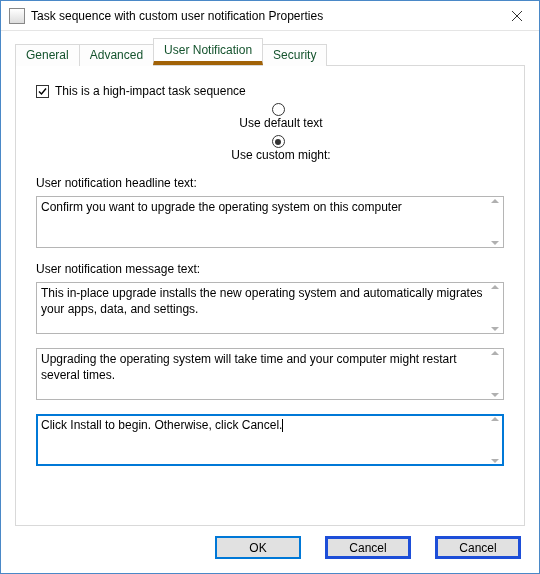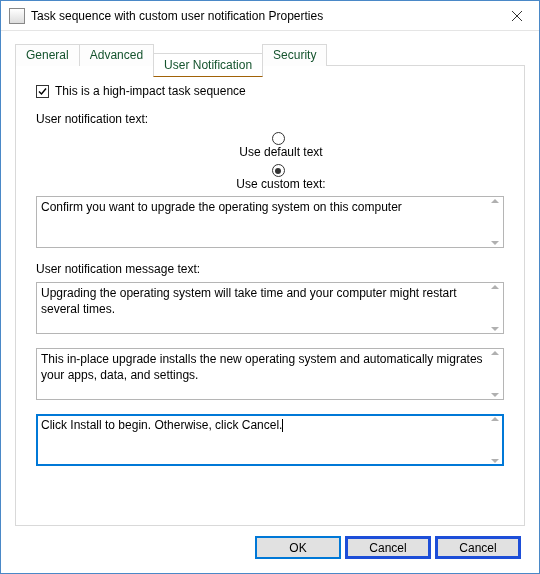--- a/index.html
+++ b/index.html
@@ -59,23 +59,23 @@
     top: 1px;
     color: #14532d;
     cursor: default;
   }
   .tab.inactive {
     background: #fdfdfd;
     top: 1px;
   }
   .tab.active {
     background: #fff;
-    border-bottom: 1px solid #a16207;
+    border-bottom: 4px solid #a16207;
     z-index: 2;
-    top: 12px;
+    top: 0;
     padding-top: 4px;
   }
   .tabpanel {
     border: 1px solid #d9d9d9;
     border-top: none;
     padding: 18px 20px 20px 20px;
     height: 460px;
   }
 
   .row { display: flex; align-items: center; }
@@ -131,21 +131,21 @@
 
   .caret {
     display: inline-block;
     border-right: 1px solid #000;
     height: 13px; vertical-align: text-bottom;
   }
 
   .button-row {
     position: absolute;
     bottom: 14px; right: 18px;
-    display: flex; gap: 4px;
+    display: flex; gap: 24px;
   }
   .btn {
     width: 86px; height: 23px;
     border: 3px solid #1d4ed8;
     background: #e1e1e1;
     font-family: inherit; font-size: 12px;
     display: inline-flex; align-items: center; justify-content: center;
     cursor: default;
   }
   .btn.default { border: 1px solid #0078d7; outline: 1px solid #0078d7; outline-offset: -2px; }
@@ -180,55 +180,55 @@
 
       <div class="row">
         <span class="checkbox">
           <svg width="11" height="11" viewBox="0 0 11 11">
             <polyline points="2,5.5 4.5,8 9,2.5" fill="none" stroke="#000" stroke-width="1.4"></polyline>
           </svg>
         </span>
         <span>This is a high-impact task sequence</span>
       </div>
 
-      <div class="section-label">User notification text:</div>
 
       <div class="radio-group">
         <div class="radio-row">
           <span class="radio"></span>
           <span>Use default text</span>
         </div>
         <div class="radio-row">
           <span class="radio">
               <span class="dot"></span>
             </span>
-          <span>Use custom text:</span>
-        </div>
-      </div>
-
+          <span>Use custom might:</span>
+        </div>
+      </div>
+
+      <div class="section-label">User notification headline text:</div>
       <div class="textarea-wrap">
         <div class="textarea">Confirm you want to upgrade the operating system on this computer</div>
         <div class="spin">
           <div class="arrow up"></div>
           <div class="arrow down"></div>
         </div>
       </div>
 
       <div class="section-label" style="margin-top:6px">User notification message text:</div>
 
       <div class="textarea-wrap">
+        <div class="textarea">This in-place upgrade installs the new operating system and automatically migrates your apps, data, and settings.</div>
+        <div class="spin">
+          <div class="arrow up"></div>
+          <div class="arrow down"></div>
+        </div>
+      </div>
+
+      <div class="textarea-wrap">
         <div class="textarea">Upgrading the operating system will take time and your computer might restart several times.</div>
-        <div class="spin">
-          <div class="arrow up"></div>
-          <div class="arrow down"></div>
-        </div>
-      </div>
-
-      <div class="textarea-wrap">
-        <div class="textarea">This in-place upgrade installs the new operating system and automatically migrates your apps, data, and settings.</div>
         <div class="spin">
           <div class="arrow up"></div>
           <div class="arrow down"></div>
         </div>
       </div>
 
       <div class="textarea-wrap">
         <div class="textarea focused"><span>Click Install to begin. Otherwise, click Cancel.</span><span class="caret"></span></div>
         <div class="spin">
           <div class="arrow up"></div>

